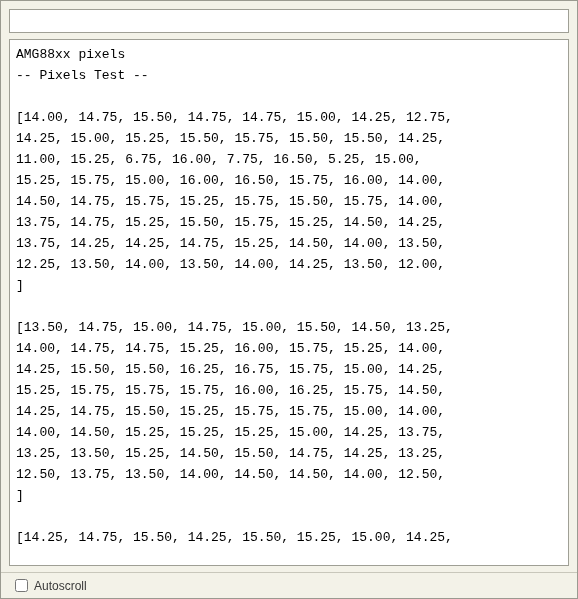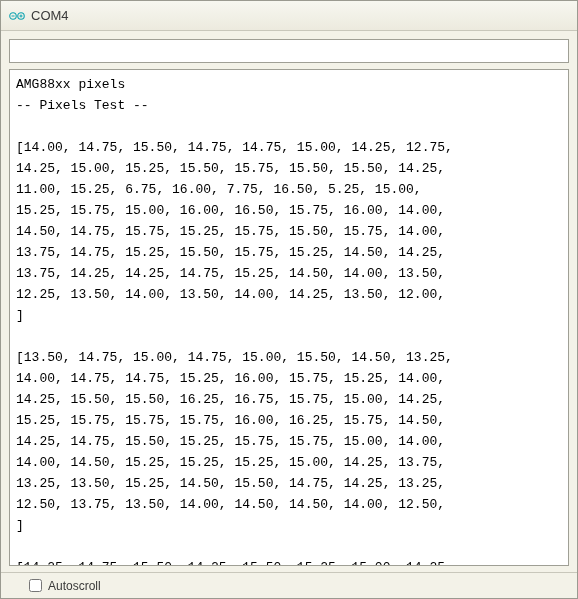--- a/index.html
+++ b/index.html
@@ -68,21 +68,21 @@
     padding: 4px 6px;
     font-family: "SimSun", "Courier New", monospace;
     font-size: 13px;
     line-height: 21px;
     color: #000;
     white-space: pre-wrap;
     overflow: hidden;
   }
   .bottom-bar {
     height: 26px;
-    padding: 0 28px;
+    padding: 0 14px;
     display: flex;
     align-items: center;
     border-top: 1px solid #c8c7bb;
     background: #f3f2e8;
     gap: 6px;
   }
   .bottom-bar input[type="checkbox"] {
     width: 13px;
     height: 13px;
     margin: 0;
@@ -90,32 +90,20 @@
   .bottom-bar label {
     font-size: 12px;
     color: #3a3a3a;
   }
 </style>
 </head>
 <body>
 
 <div class="window">
 
-  <div class="titlebar">
-    <span class="icon">
-      <svg viewBox="0 0 32 16">
-        <circle cx="8" cy="8" r="6.5" fill="none" stroke="#0fa3b1" stroke-width="2.2"></circle>
-        <circle cx="24" cy="8" r="6.5" fill="none" stroke="#0fa3b1" stroke-width="2.2"></circle>
-        <line x1="5" y1="8" x2="11" y2="8" stroke="#0fa3b1" stroke-width="2"></line>
-        <line x1="21" y1="8" x2="27" y2="8" stroke="#0fa3b1" stroke-width="2"></line>
-        <line x1="24" y1="5" x2="24" y2="11" stroke="#0fa3b1" stroke-width="2"></line>
-      </svg>
-    </span>
-    <span class="title">COM4</span>
-  </div>
 
   <div class="input-row">
     <input type="text" value="" style="">
   </div>
 
   <div class="output-frame">
     <div class="output"><span>AMG88xx pixels</span>
 <span>-- Pixels Test --</span>
 <span></span>
 <span>[14.00, 14.75, 15.50, 14.75, 14.75, 15.00, 14.25, 12.75,</span>

